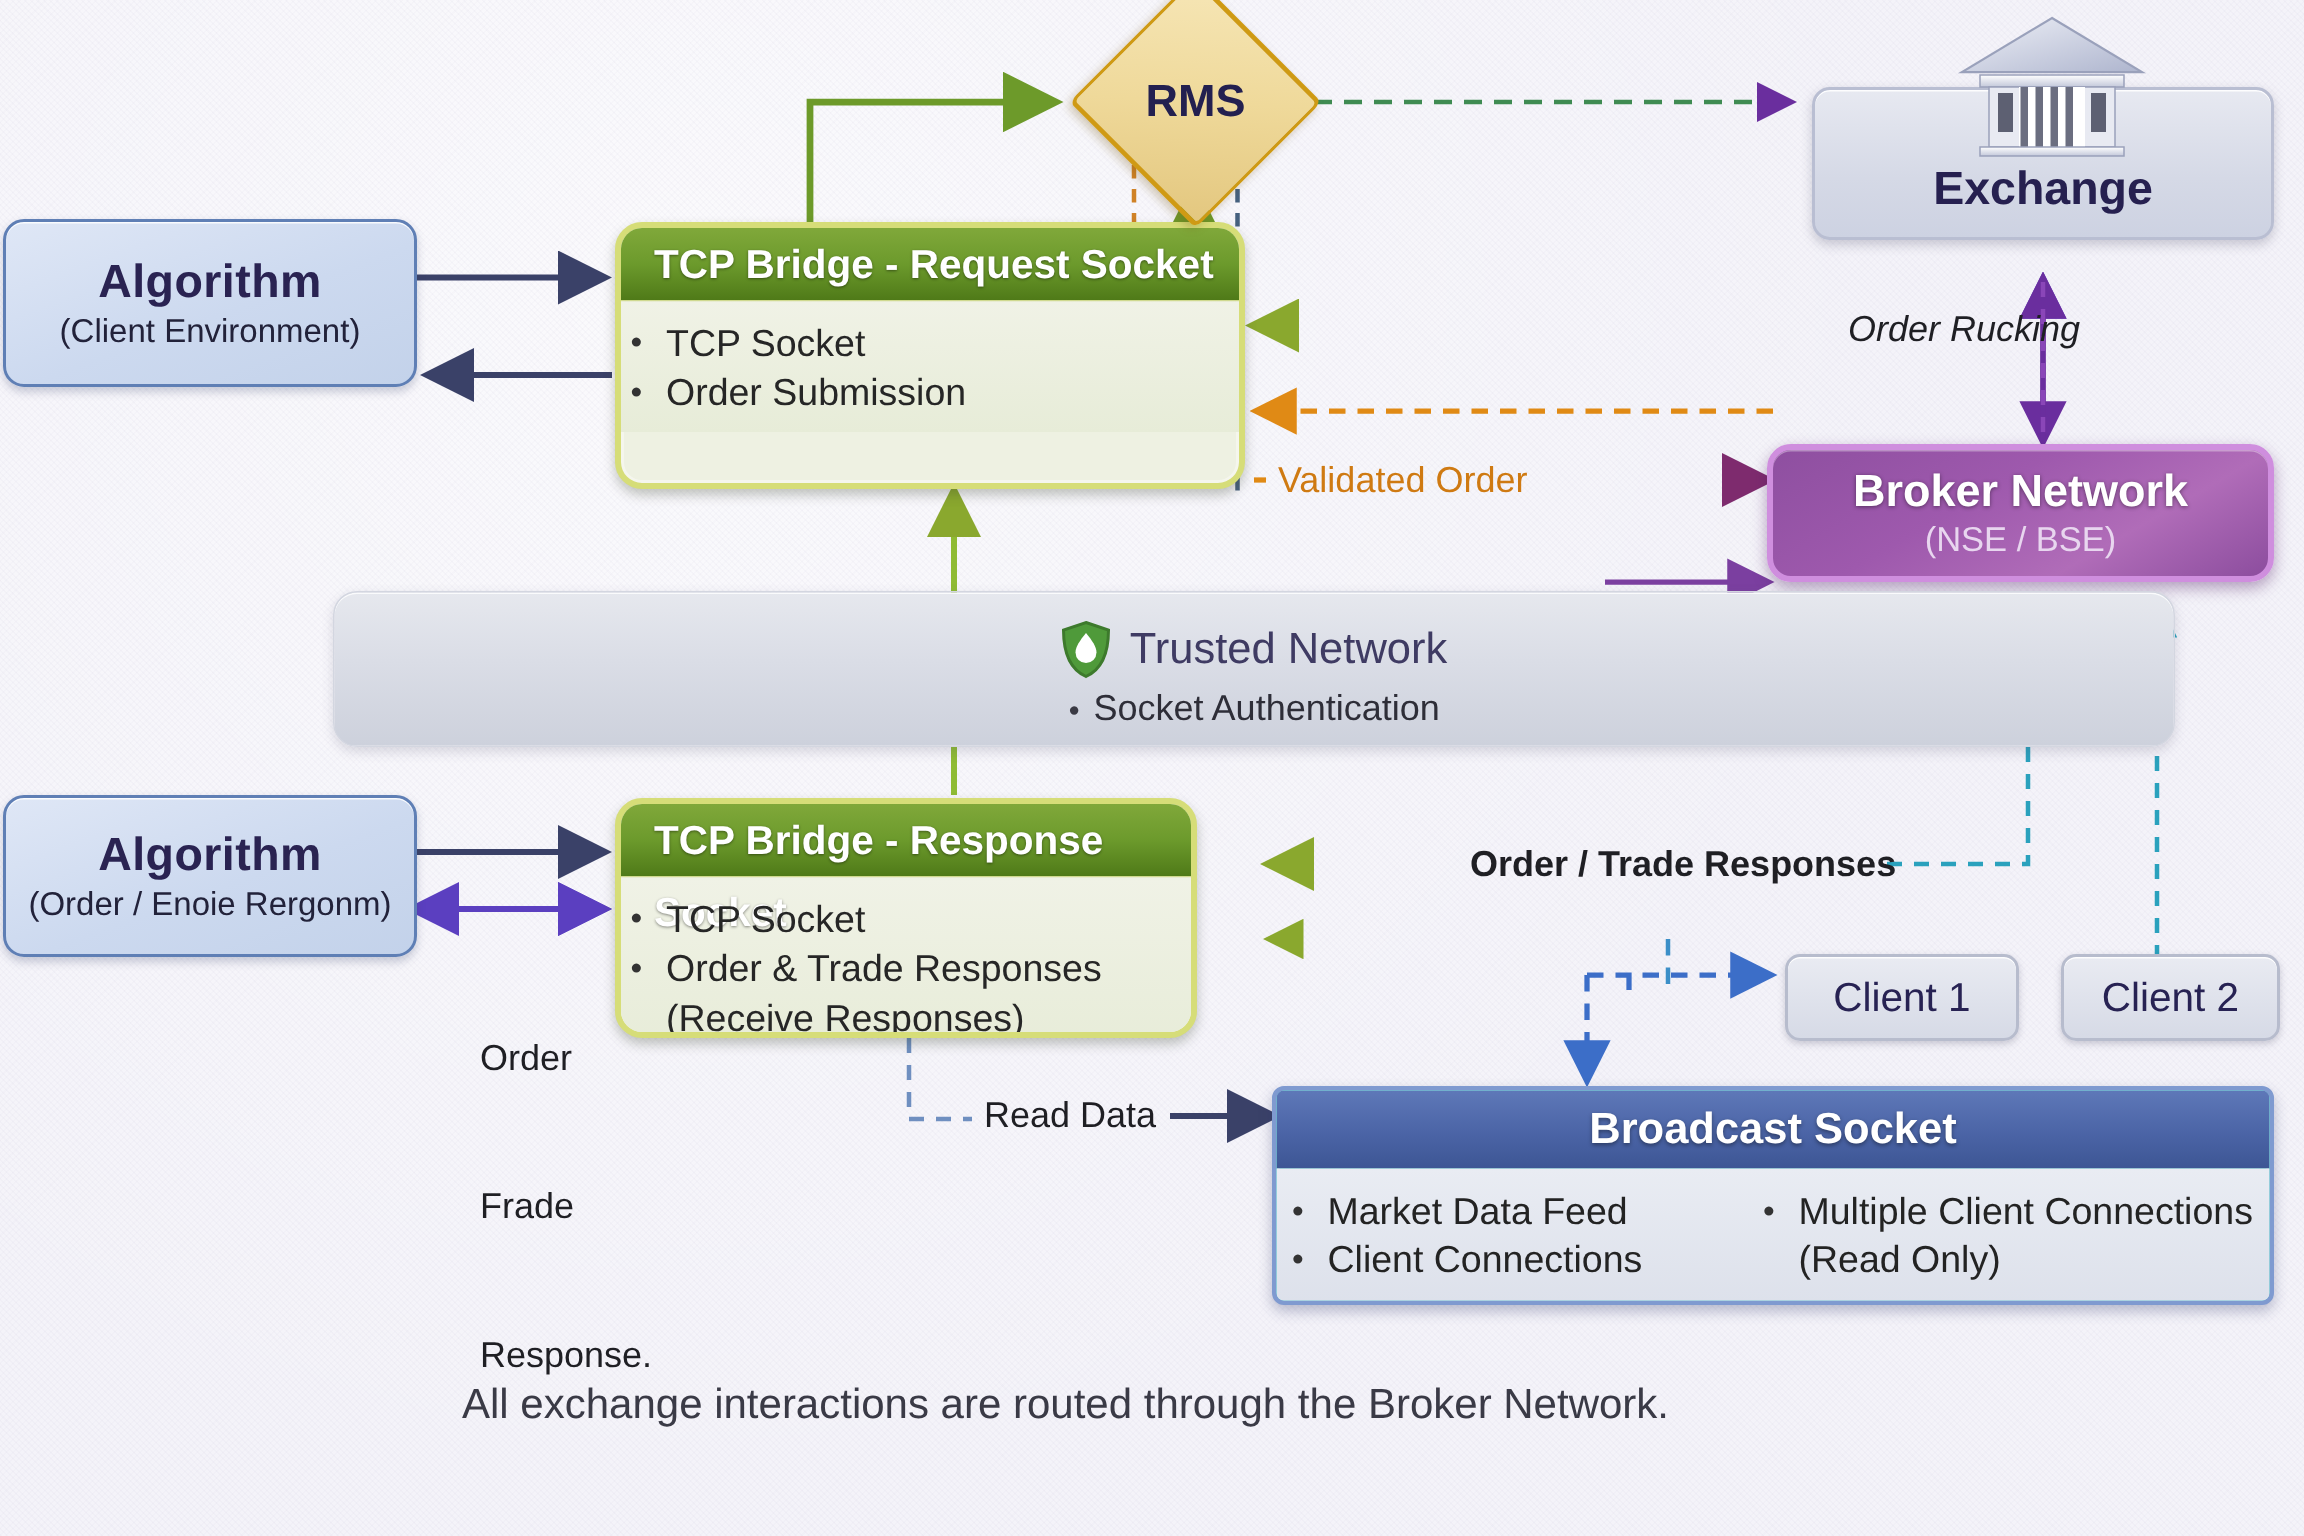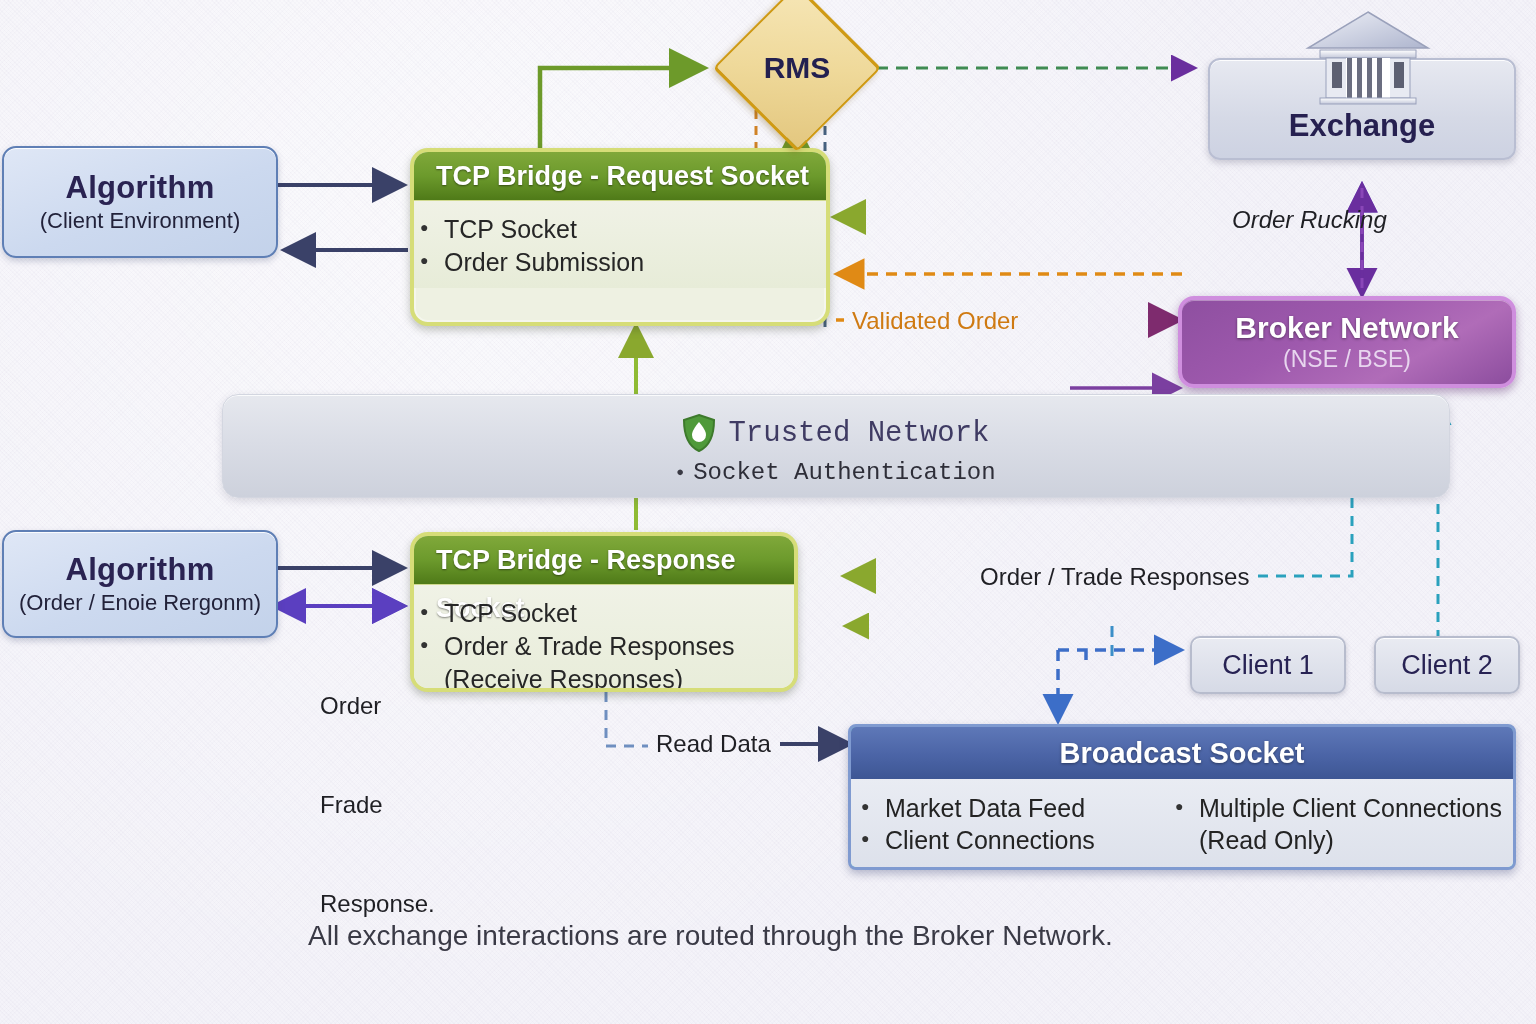--- a/index.html
+++ b/index.html
@@ -319,21 +319,21 @@
   <rect x="67" y="52" width="5" height="42" fill="#6b6e80"></rect>
   <rect x="77" y="52" width="5" height="42" fill="#6b6e80"></rect>
   <rect x="20" y="92" width="96" height="6" fill="url(#bankcol)" stroke="#9aa1bb" stroke-width="1"></rect>
 </svg>
 
 <div class="node broker" style="left:1178px;top:296px;width:338px;height:92px;">
   <div class="t1">Broker Network</div>
   <div class="t2">(NSE / BSE)</div>
 </div>
 
-<div class="node trusted" style="left:222px;top:394px;width:1228px;height:104px;font-family:Liberation Mono, monospace;">
+<div class="node trusted" style="left:222px;top:394px;width:1228px;height:104px;">
   <div class="row1">
     <svg width="34" height="40" viewBox="0 0 34 40">
       <path d="M17,2 L32,7 C32,24 26,34 17,38 C8,34 2,24 2,7 Z" fill="#4f9a3a" stroke="#3d7a2c" stroke-width="2"></path>
       <path d="M17,9 C21,14 24,18 24,22 A7,7 0 0 1 10,22 C10,18 13,14 17,9 Z" fill="#ffffff"></path>
     </svg>
     <div class="tn-title">Trusted Network</div>
   </div>
   <div class="row2">
     <div class="tn-sub">Socket Authentication</div>
   </div>
@@ -355,16 +355,16 @@
     </div>
     <div class="col">
       <div class="b">Multiple Client Connections</div>
       <div>(Read Only)</div>
     </div>
   </div>
 </div>
 
 <div class="elabel ital" style="left:1232px;top:206px;">Order Rucking</div>
 <div class="elabel orange" style="left:852px;top:307px;">Validated Order</div>
-<div class="elabel" style="left:980px;top:563px;">Order / Trade Responses</div>
+<div class="elabel" style="left:980px;top:563px;font-weight:bold;">Order / Trade Responses</div>
 <div class="elabel" style="left:656px;top:730px;">Read Data</div>
 
 <div class="caption" style="left:308px;top:920px;">All exchange interactions are routed through the Broker Network.</div>
 
 </body></html>

